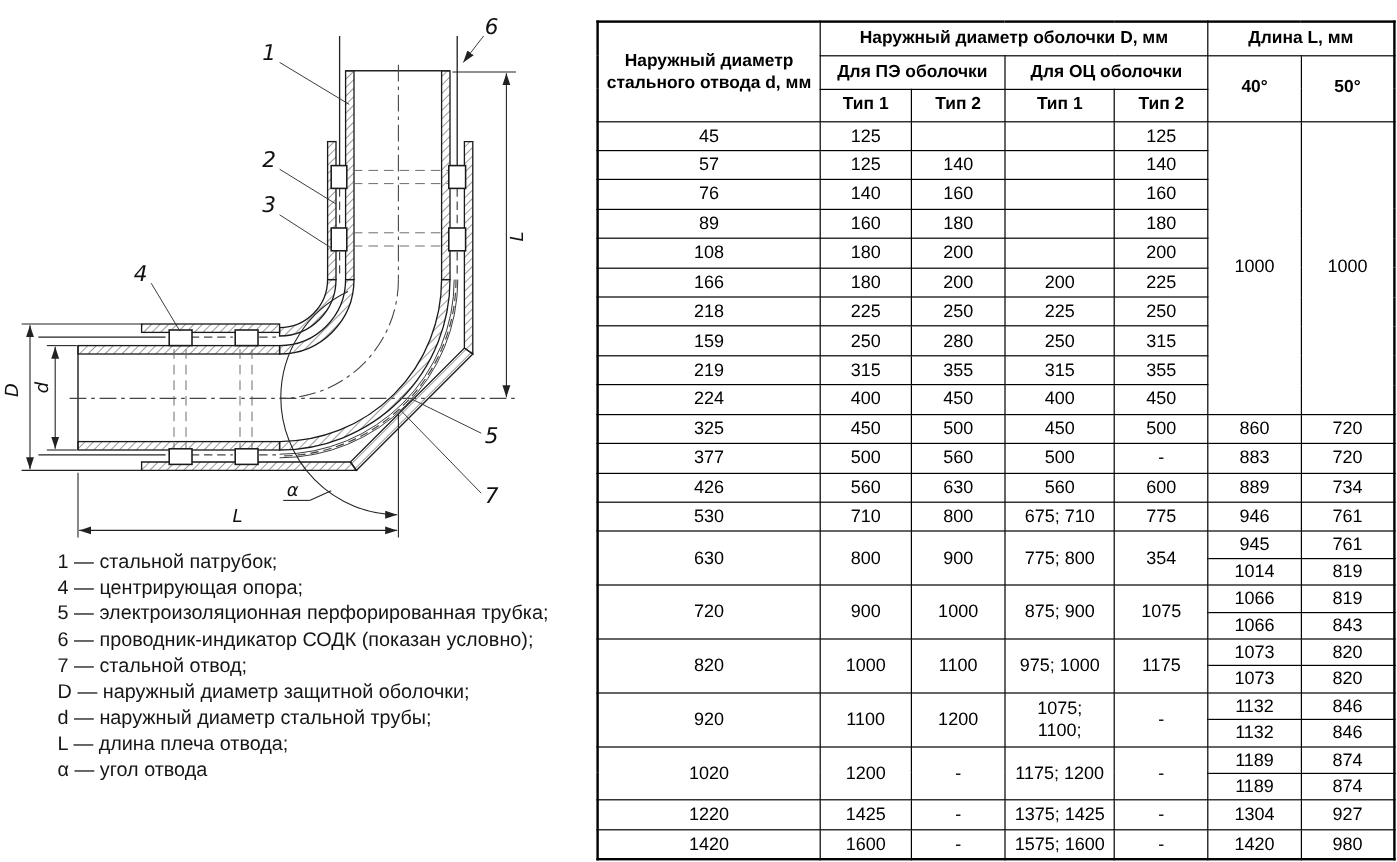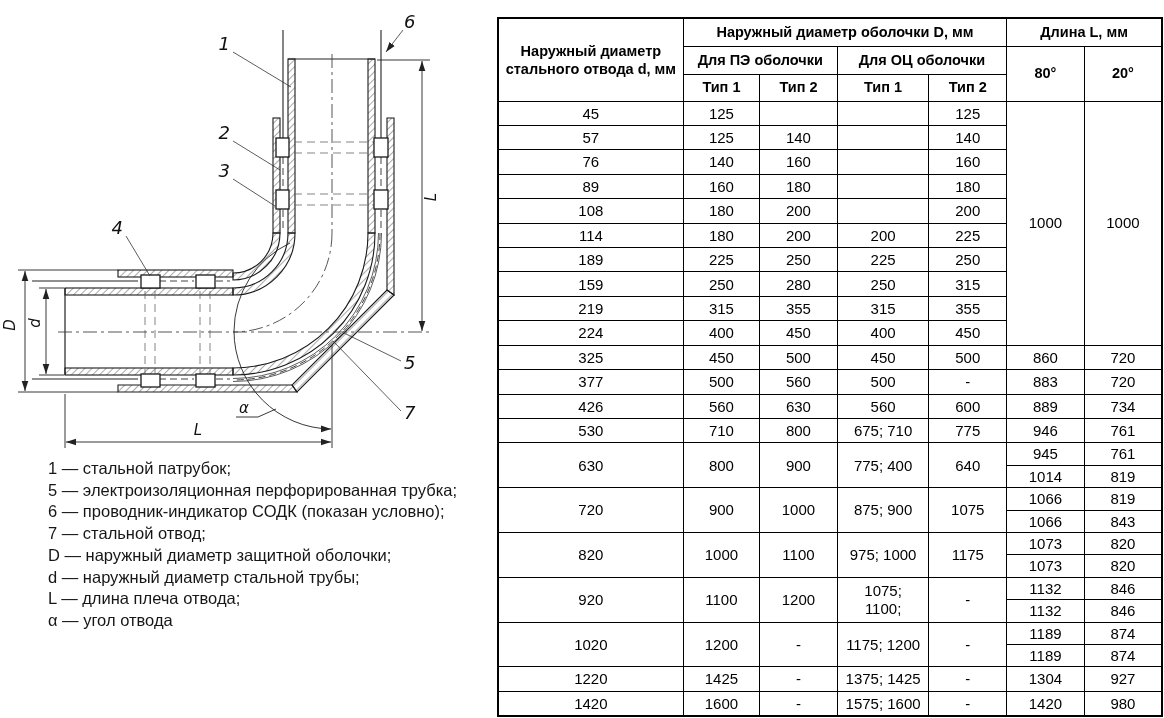--- a/index.html
+++ b/index.html
@@ -162,20 +162,21 @@
         <text class="callout-txt" x="230" y="177" text-anchor="end">3</text>
         <text class="callout-txt" x="123" y="234" text-anchor="end">4</text>
         <text class="callout-txt" x="404" y="369">5</text>
         <text class="callout-txt" x="404" y="28">6</text>
         <text class="callout-txt" x="404" y="419">7</text>
       </g>
     </svg>
 
     <div class="legend" id="legend">
         <div class="legend-line">1 — стальной патрубок;</div>
+        <div class="legend-line">4 — центрирующая опора;</div>
         <div class="legend-line">5 — электроизоляционная перфорированная трубка;</div>
         <div class="legend-line">6 — проводник-индикатор СОДК (показан условно);</div>
         <div class="legend-line">7 — стальной отвод;</div>
         <div class="legend-line">D — наружный диаметр защитной оболочки;</div>
         <div class="legend-line">d — наружный диаметр стальной трубы;</div>
         <div class="legend-line">L — длина плеча отвода;</div>
         <div class="legend-line">α — угол отвода</div>
       </div>
   </div>
 
@@ -192,22 +193,22 @@
       </colgroup>
       <thead>
         <tr class="hr1">
           <th rowspan="3" class="c1 hb">Наружный диаметр стального отвода d, мм</th>
           <th colspan="4" class="c5">Наружный диаметр оболочки D, мм</th>
           <th colspan="2" class="thL">Длина L, мм</th>
         </tr>
         <tr class="hr2">
           <th colspan="2">Для ПЭ оболочки</th>
           <th colspan="2" class="c5">Для ОЦ оболочки</th>
-          <th rowspan="2" class="thL hb">80°</th>
-          <th rowspan="2" class="hb">20°</th>
+          <th rowspan="2" class="thL hb">40°</th>
+          <th rowspan="2" class="hb">50°</th>
         </tr>
         <tr class="hr3">
           <th class="hb">Тип 1</th>
           <th class="hb">Тип 2</th>
           <th class="hb">Тип 1</th>
           <th class="c5 hb">Тип 2</th>
         </tr>
       </thead>
       <tbody id="table-body">
           <tr class="r-single">
@@ -241,28 +242,28 @@
             <td class="c5">180</td>
           </tr>
           <tr class="r-single">
             <td class="c1">108</td>
             <td class="c2">180</td>
             <td class="c3">200</td>
             <td class="c4"></td>
             <td class="c5">200</td>
           </tr>
           <tr class="r-single">
-            <td class="c1">114</td>
+            <td class="c1">166</td>
             <td class="c2">180</td>
             <td class="c3">200</td>
             <td class="c4">200</td>
             <td class="c5">225</td>
           </tr>
           <tr class="r-single">
-            <td class="c1">189</td>
+            <td class="c1">218</td>
             <td class="c2">225</td>
             <td class="c3">250</td>
             <td class="c4">225</td>
             <td class="c5">250</td>
           </tr>
           <tr class="r-single">
             <td class="c1">159</td>
             <td class="c2">250</td>
             <td class="c3">280</td>
             <td class="c4">250</td>
@@ -315,22 +316,22 @@
             <td class="c3">800</td>
             <td class="c4">675; 710</td>
             <td class="c5">775</td>
             <td class="c6">946</td>
             <td class="c7">761</td>
           </tr>
           <tr class="r-sub">
             <td class="c1" rowspan="2">630</td>
             <td class="c2" rowspan="2">800</td>
             <td class="c3" rowspan="2">900</td>
-            <td class="c4" rowspan="2">775; 400</td>
-            <td class="c5" rowspan="2">640</td>
+            <td class="c4" rowspan="2">775; 800</td>
+            <td class="c5" rowspan="2">354</td>
             <td class="c6">945</td>
             <td class="c7">761</td>
           </tr>
           <tr class="r-sub">
             <td class="c6">1014</td>
             <td class="c7">819</td>
           </tr>
           <tr class="r-sub">
             <td class="c1" rowspan="2">720</td>
             <td class="c2" rowspan="2">900</td>

